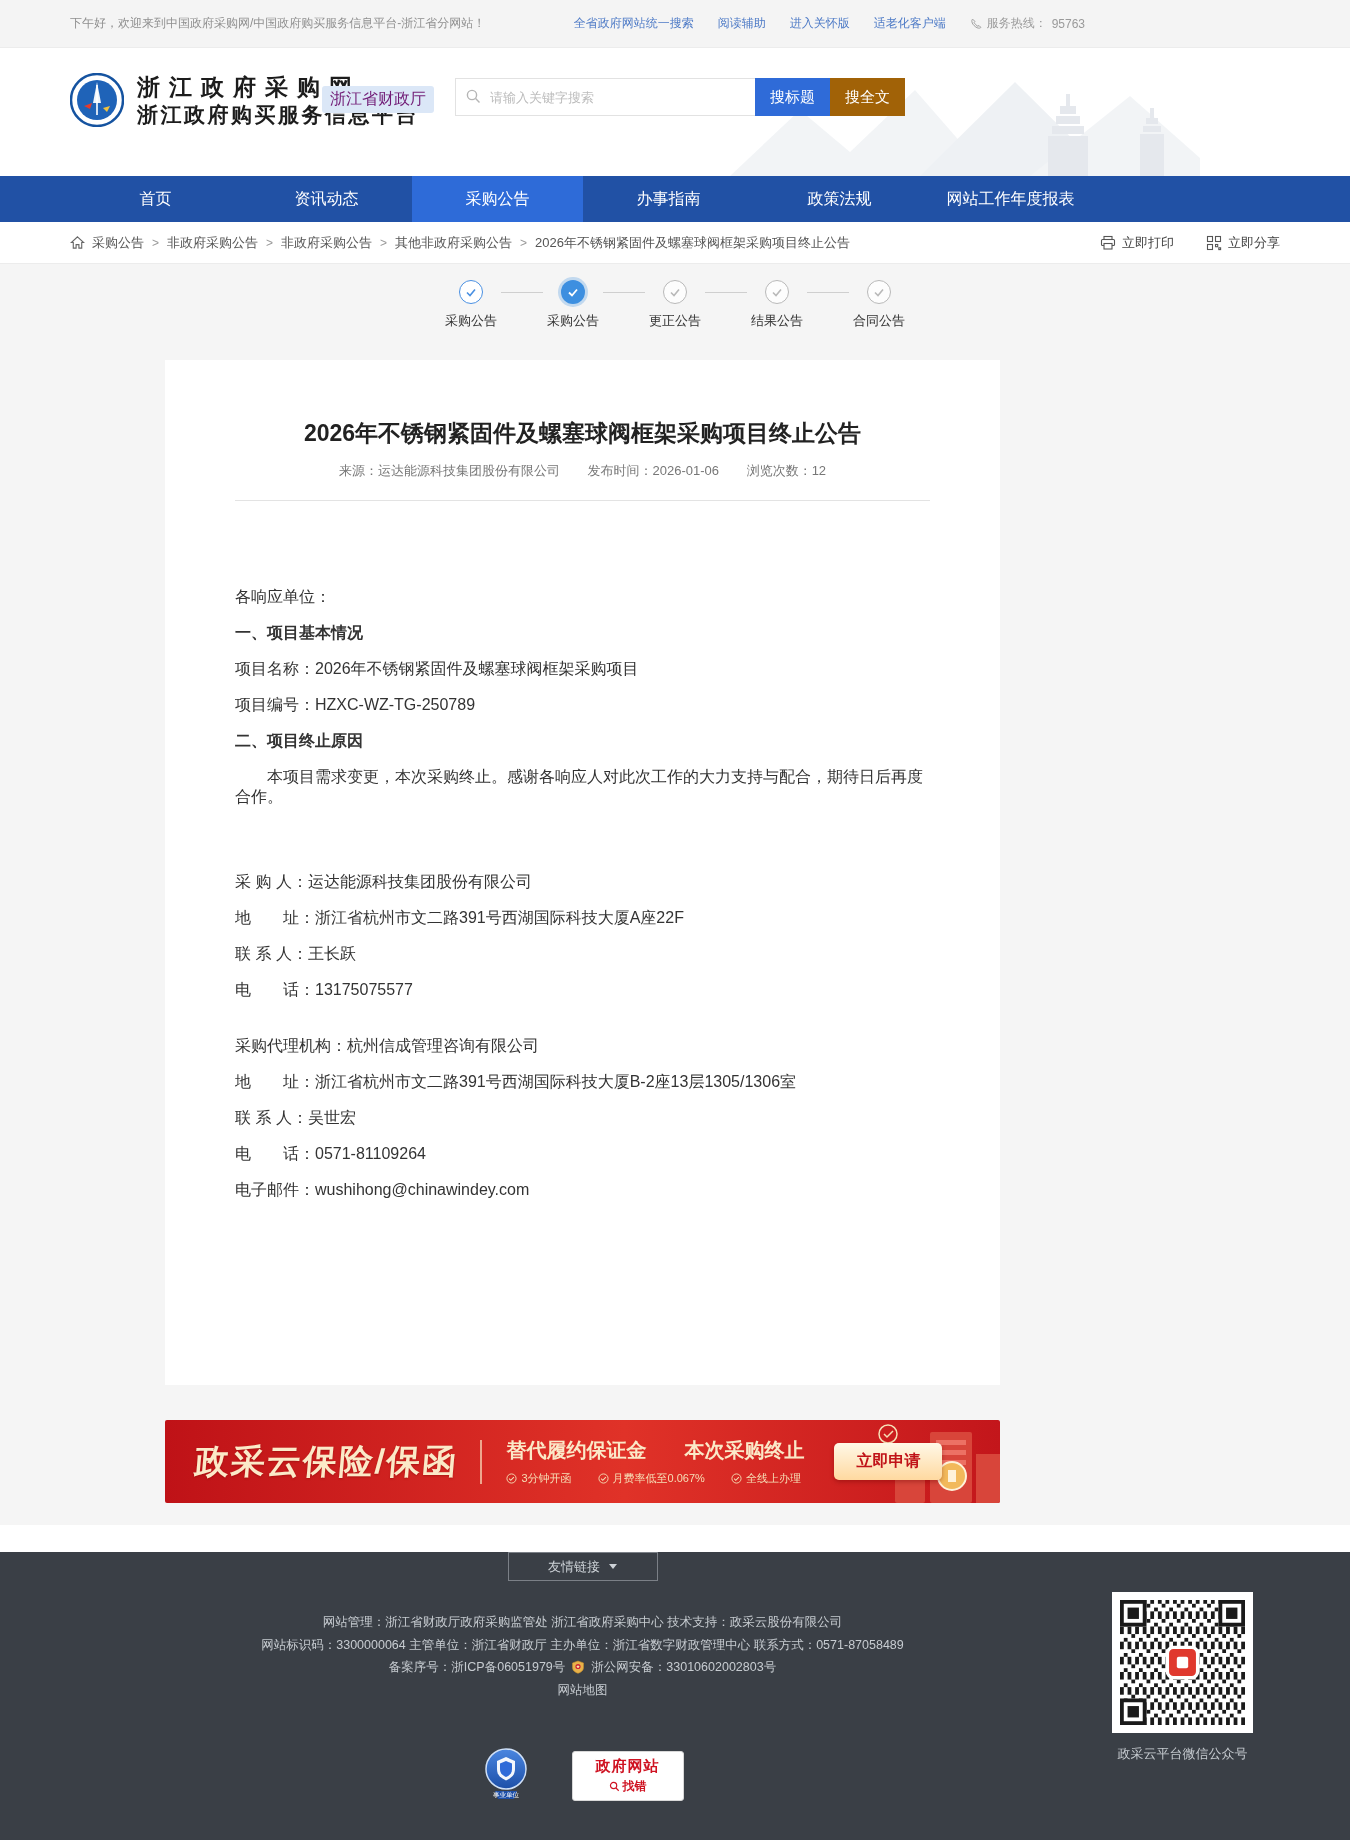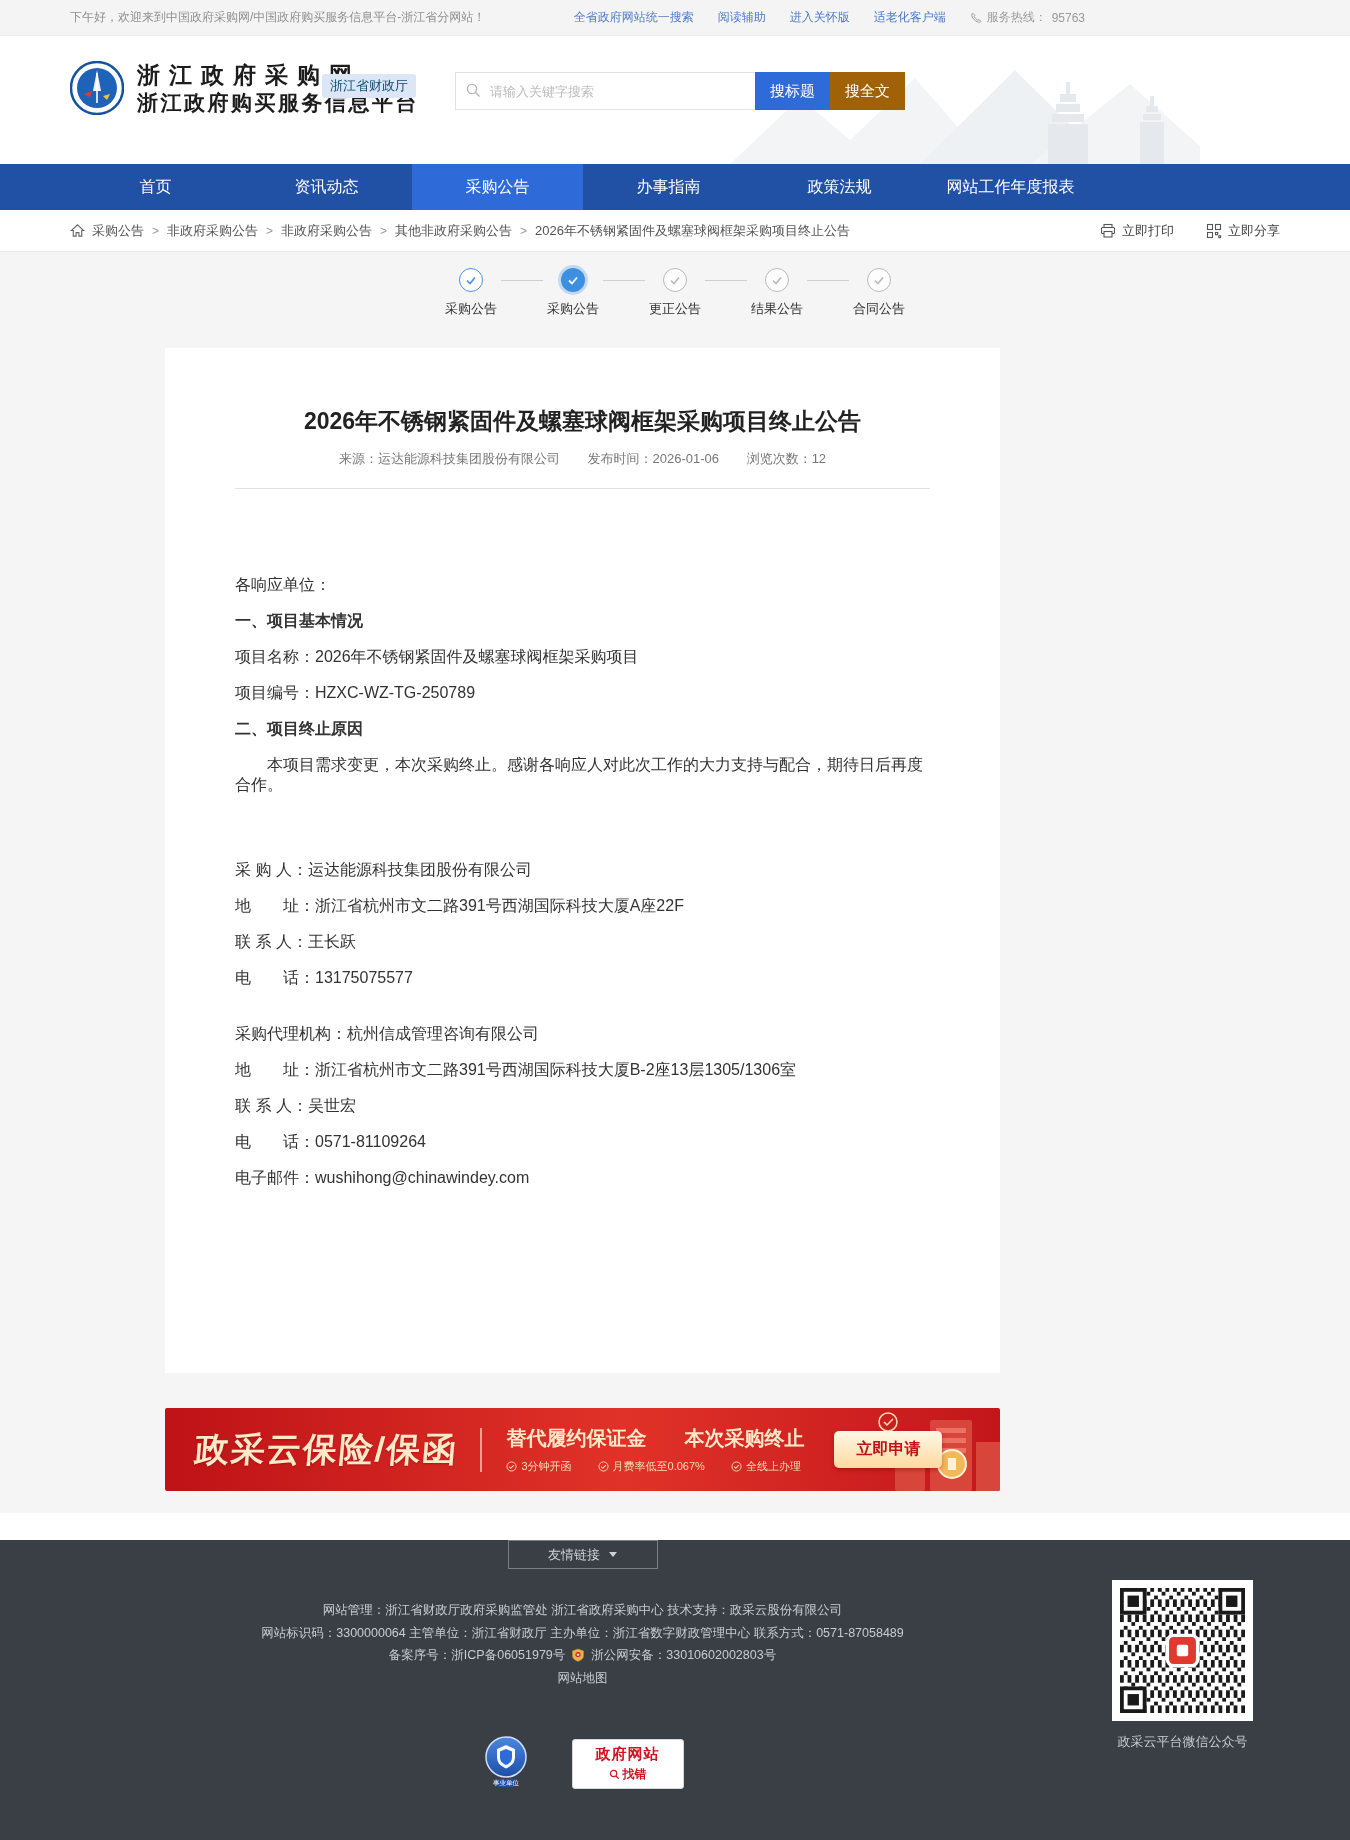--- a/index.html
+++ b/index.html
@@ -1,37 +1,37 @@
 <!DOCTYPE html>
 <html><head>
 <meta charset="utf-8">
 <style>
   * { box-sizing: border-box; margin: 0; padding: 0; }
   html,body { margin:0; padding:0; background:#fff; }
   body { width:1350px; font-family:"Liberation Sans","DejaVu Sans",sans-serif; }
   .page { width:1350px; height:1840px; position:relative; background:#fff; overflow:hidden; }
 
   
-  .topbar { height:36px; background:#f4f4f4; border-bottom:1px solid #ececec;
+  .topbar { height:48px; background:#f4f4f4; border-bottom:1px solid #ececec;
     display:flex; align-items:center; justify-content:space-between;
     padding:0 265px 0 70px; font-size:12px; color:#8f8f8f; }
   .topbar-right { display:flex; align-items:center; gap:24px; }
   .topbar-link { color:#4d7ac6; cursor:pointer; }
   .hotline { display:flex; align-items:center; gap:5px; color:#9a9a9a; }
 
   
   .header { height:128px; background:#fff; position:relative; }
   .header-art { position:absolute; right:150px; top:0; opacity:.75; pointer-events:none; }
   .logo-wrap { position:absolute; left:70px; top:24px; display:flex; align-items:center; }
   .site-titles { margin-left:13px; color:#1c1c1c; }
   .site-name { font-size:23px; font-weight:bold; letter-spacing:9px; line-height:30px; white-space:nowrap; }
   .site-sub { font-size:21px; font-weight:bold; letter-spacing:2.5px; line-height:26px; white-space:nowrap; }
-  .dept-badge { position:absolute; left:322px; top:38px; background:#dbe7f7; color:#0c4a6e;
-    font-size:13px; padding:3px 8px; border-radius:3px; white-space:nowrap; }
-  .search-area { position:absolute; left:455px; top:36px; display:flex; height:38px; }
+  .dept-badge { position:absolute; left:322px; top:38px; background:#dbe7f7; color:#701a75;
+    font-size:16px; padding:3px 8px; border-radius:3px; white-space:nowrap; }
+  .search-area { position:absolute; left:455px; top:30px; display:flex; height:38px; }
   .search-box { position:relative; width:300px; height:38px; }
   .search-box input { width:100%; height:100%; border:1px solid #e2e2e2; border-right:none;
     padding:0 10px 0 34px; font-size:13px; color:#333; outline:none; background:#fff;
     font-family:"Liberation Sans","DejaVu Sans",sans-serif; }
   .search-box input::placeholder { color:#bcbcbc; }
   .search-ico { position:absolute; left:10px; top:10px; }
   .btn-search { width:75px; height:38px; color:#fff; font-size:15px; border:none; cursor:pointer;
     display:flex; align-items:center; justify-content:center; }
   .btn-title { background:#2f6bd8; }
   .btn-full { background:#a16207; }

